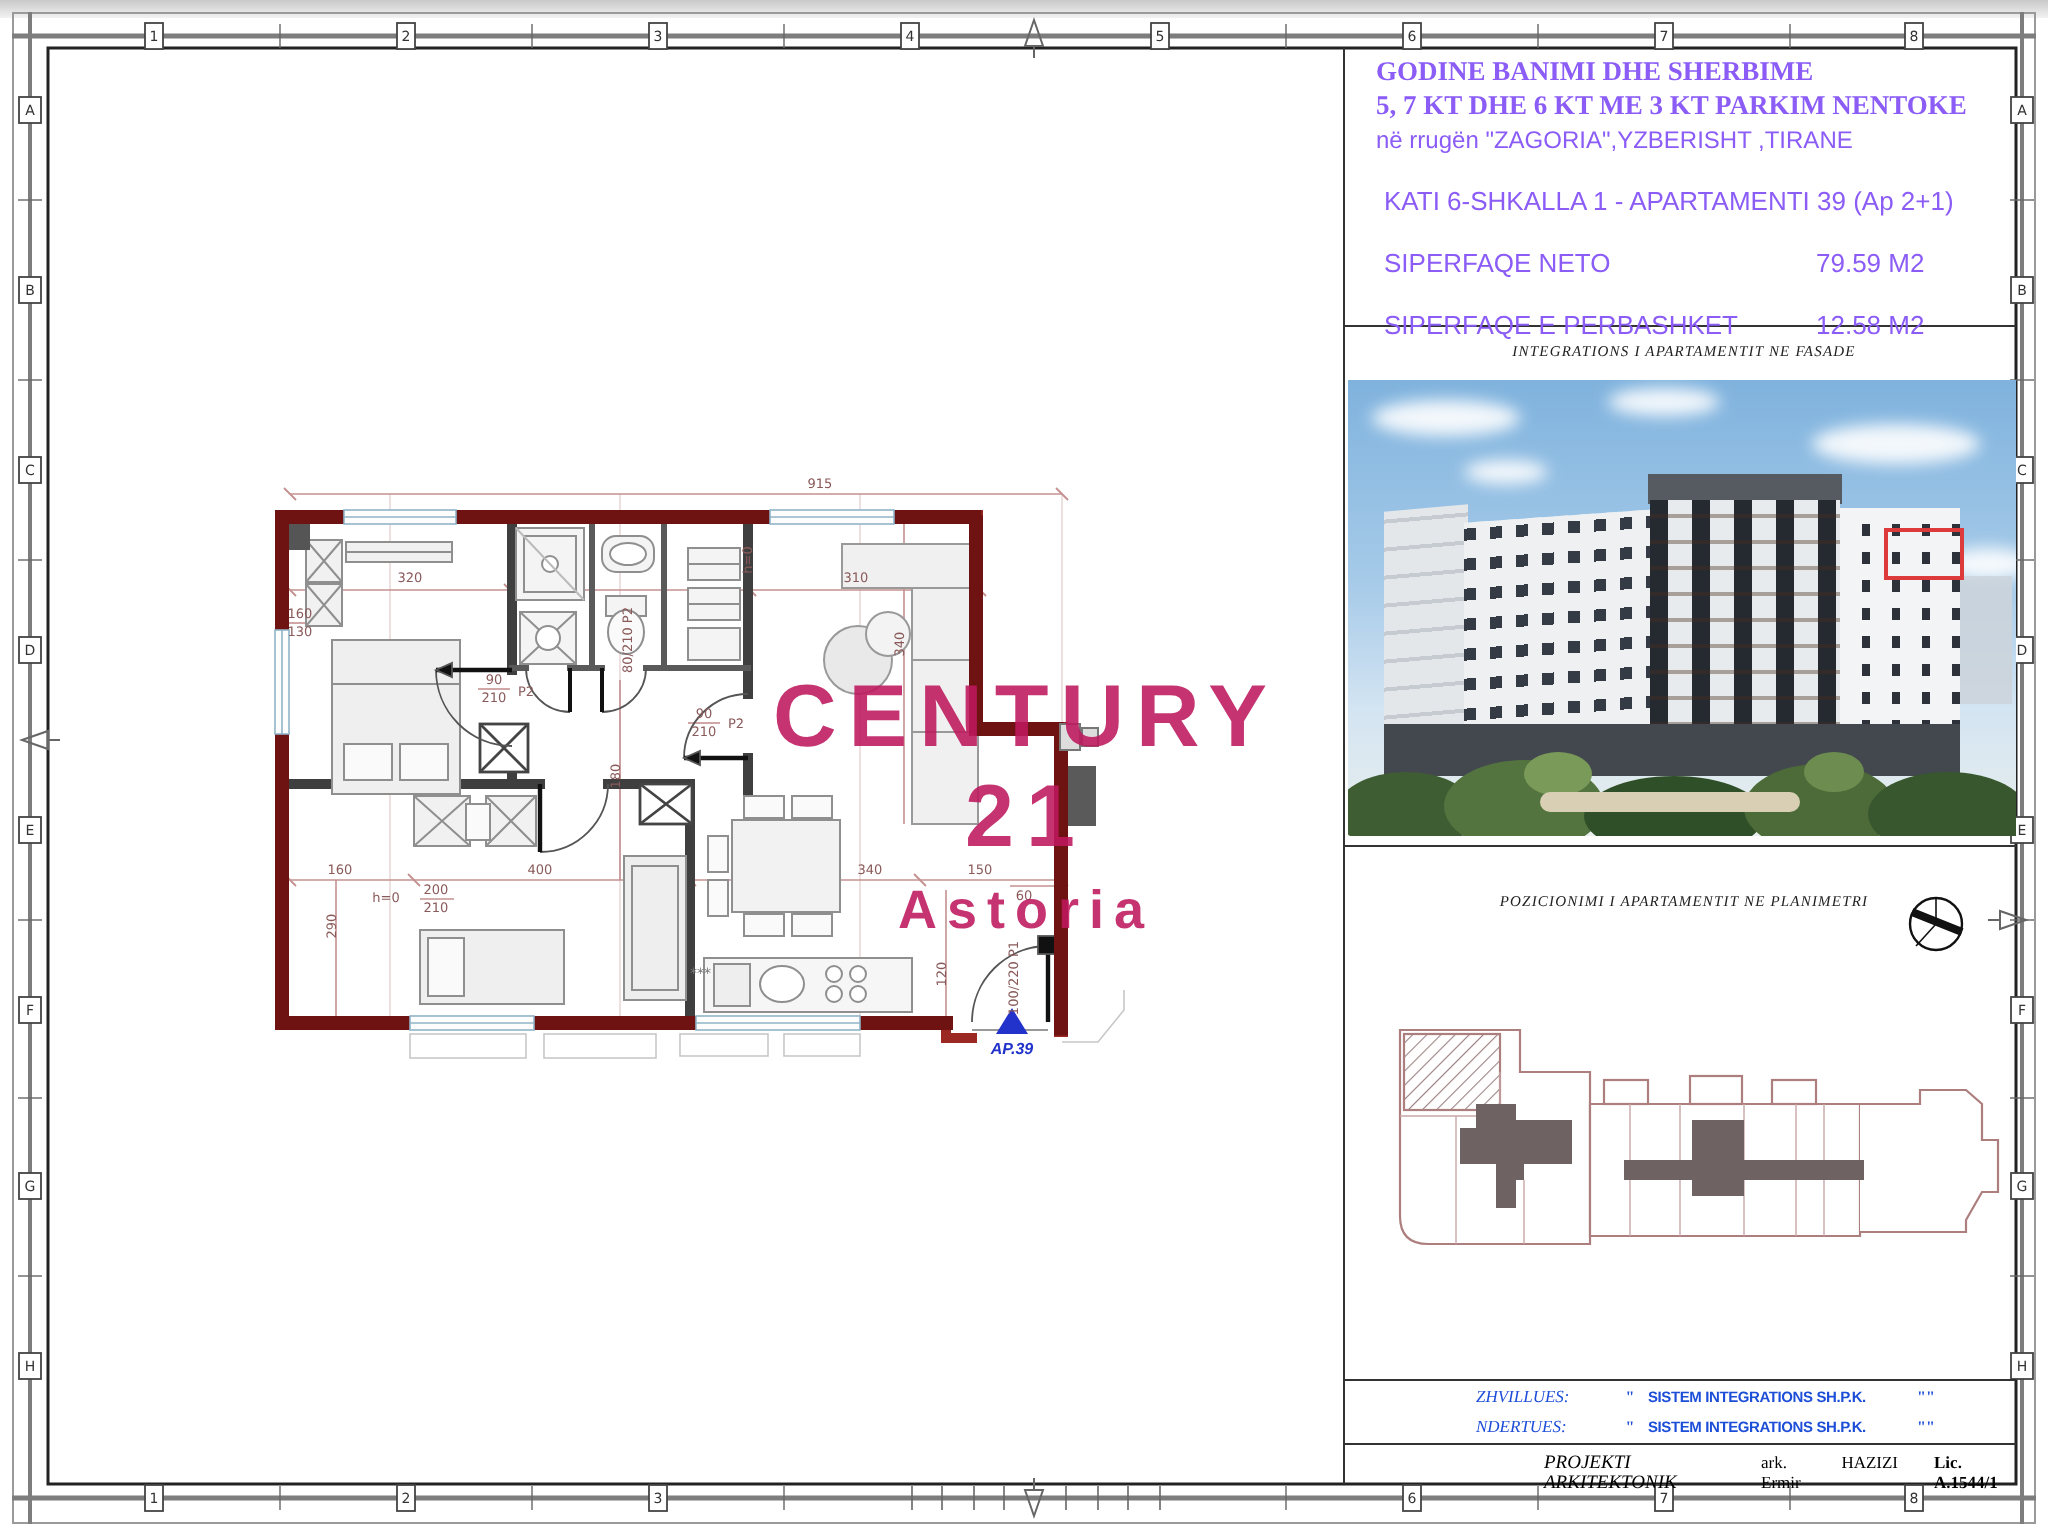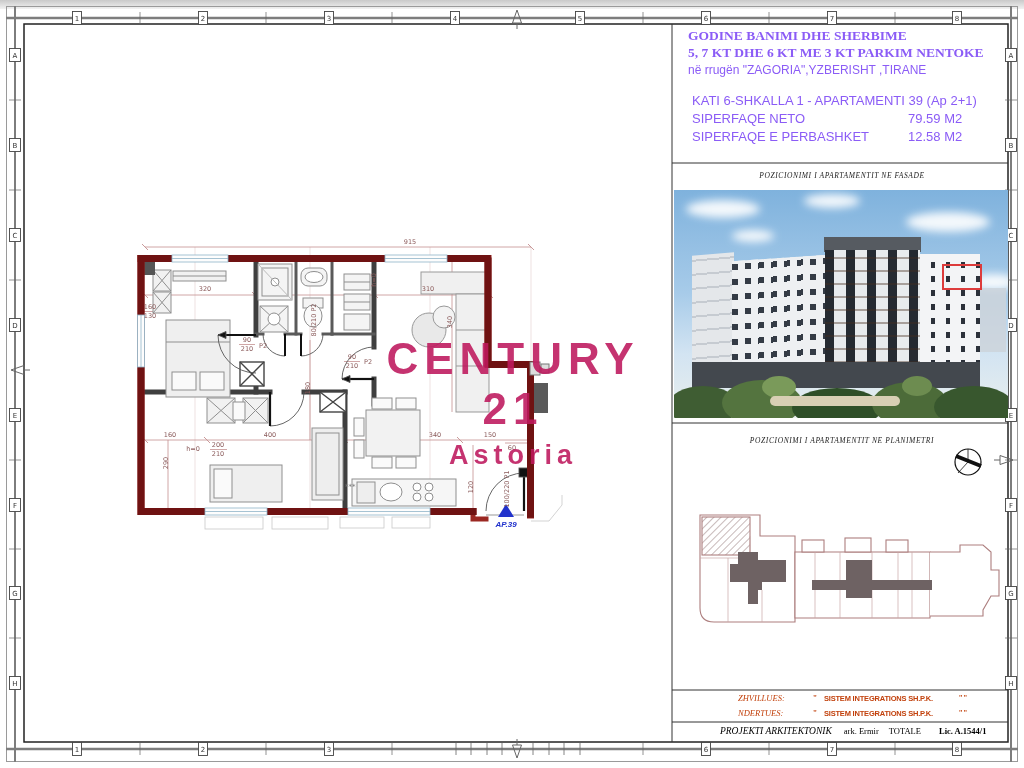--- a/index.html
+++ b/index.html
@@ -14,28 +14,28 @@
 
   
   #sheet-title{position:absolute;left:30px;top:40px;width:620px;
     font:italic 27px "Liberation Serif",serif;color:#111;letter-spacing:.5px;}
 
   
   #info-block{position:absolute;left:688px;top:27px;width:316px;color:#8b5cf6;}
   .inf-b{font:bold 13.5px "Liberation Serif",serif;line-height:17px;}
   .inf-addr{font:12px "Liberation Sans",sans-serif;margin-top:2px;}
   .inf-unit{font:13px "Liberation Sans",sans-serif;margin-top:16px;margin-left:4px;}
-  .inf-row{display:flex;font:13px "Liberation Sans",sans-serif;margin-left:4px;margin-top:3px;}
+  .inf-row{display:flex;font:13px "Liberation Sans",sans-serif;margin-left:4px;margin-top:16px;}
   .inf-row .v{margin-left:auto;width:96px;text-align:left;}
   .inf-row.bold{font-weight:bold;}
 
   .caption{position:absolute;left:676px;width:332px;text-align:center;
     font:italic 7.5px "Liberation Serif",serif;color:#222;letter-spacing:.6px;}
   #caption-fasade{top:171px;}
-  #caption-planimetri{top:436px;}
+  #caption-planimetri{top:446px;}
 
   
   #photo{position:absolute;left:674px;top:190px;width:334px;height:228px;overflow:hidden;
     background:linear-gradient(180deg,#7fb2dd 0%,#a7cbe9 45%,#d3e4f2 72%,#e9efed 100%);}
   .cloud{position:absolute;background:#fff;border-radius:50%;filter:blur(4px);opacity:.9;}
   .bld{position:absolute;}
   .b-backleft{left:18px;top:64px;width:42px;height:116px;
     background:repeating-linear-gradient(0deg,#e4e7ea 0 12px,#c6cbd1 12px 14px);transform:skewY(-5deg);}
   .b-left{left:58px;top:68px;width:96px;height:114px;transform:skewY(-4deg);
     background:repeating-linear-gradient(90deg,rgba(238,240,242,0) 0 6px,#eef0f2 6px 13px),
@@ -55,27 +55,27 @@
   .path-strip{position:absolute;left:96px;top:206px;width:130px;height:10px;
     background:#d8cfb4;border-radius:5px;}
 
   
   #watermark{position:absolute;left:350px;top:334px;width:326px;text-align:center;
     color:#be185d;opacity:.88;pointer-events:none;z-index:5;}
   #watermark .w1{font:bold 44px "Liberation Sans",sans-serif;letter-spacing:6px;}
   #watermark .w2{font:bold 27px "Liberation Sans",sans-serif;letter-spacing:5px;margin-top:6px;}
 
   
-  #titleblock{position:absolute;left:676px;top:691px;width:332px;color:#c2410c;}
+  #titleblock{position:absolute;left:676px;top:691px;width:332px;color:#1d4ed8;}
   .tb-row{display:flex;align-items:baseline;height:13px;margin-top:2px;}
   .tb-label{font:italic 8.5px "Liberation Serif",serif;width:68px;margin-left:62px;}
   .tb-q{font:bold 8px "Liberation Serif",serif;width:18px;text-align:center;}
   .tb-val{font:bold 7.5px "Liberation Sans",sans-serif;letter-spacing:-.2px;width:130px;}
   #tb-project{position:absolute;left:676px;top:726px;width:332px;display:flex;align-items:baseline;}
-  .tbp-label{font:italic 9.5px "Liberation Serif",serif;margin-left:44px;}
+  .tbp-label{font:italic 9.5px "Liberation Serif",serif;margin-left:96px;}
   .tbp-ark{font:8.5px "Liberation Serif",serif;margin-left:12px;}
   .tbp-sur{font:8.5px "Liberation Serif",serif;margin-left:10px;}
   .tbp-lic{font:bold 8.5px "Liberation Serif",serif;margin-left:18px;}
 </style>
 </head>
 <body>
 
 <div id="sheet">
   <div id="edge-top"></div>
 
@@ -468,21 +468,21 @@
     <div class="inf-row">
       <span>SIPERFAQE NETO</span>
       <span class="v">79.59 M2</span>
     </div>
     <div class="inf-row">
       <span>SIPERFAQE E PERBASHKET</span>
       <span class="v">12.58 M2</span>
     </div>
   </div>
 
-  <div id="caption-fasade" class="caption">POZICIONIMI I APARTAMENTIT NE FASADE</div>
+  <div id="caption-fasade" class="caption">INTEGRATIONS I APARTAMENTIT NE FASADE</div>
   <div id="caption-planimetri" class="caption">POZICIONIMI I APARTAMENTIT NE PLANIMETRI</div>
 
   <div id="photo">
     <div class="cloud" style="left:12px;top:10px;width:74px;height:18px;"></div>
     <div class="cloud" style="left:130px;top:4px;width:56px;height:14px;"></div>
     <div class="cloud" style="left:232px;top:22px;width:84px;height:20px;"></div>
     <div class="cloud" style="left:298px;top:84px;width:44px;height:16px;"></div>
     <div class="cloud" style="left:58px;top:40px;width:42px;height:12px;"></div>
     <div class="bld b-far"></div>
     <div class="bld b-backleft"></div>
@@ -517,16 +517,16 @@
     <div class="tb-row">
       <span class="tb-label">NDERTUES:</span>
       <span class="tb-q">"</span>
       <span class="tb-val">SISTEM INTEGRATIONS SH.P.K.</span>
       <span class="tb-q">""</span>
     </div>
   </div>
   <div id="tb-project">
     <span class="tbp-label">PROJEKTI ARKITEKTONIK</span>
     <span class="tbp-ark">ark. Ermir</span>
-    <span class="tbp-sur">TOTALE</span>
+    <span class="tbp-sur">HAZIZI</span>
     <span class="tbp-lic">Lic. A.1544/1</span>
   </div>
 </div>
 
 </body></html>

